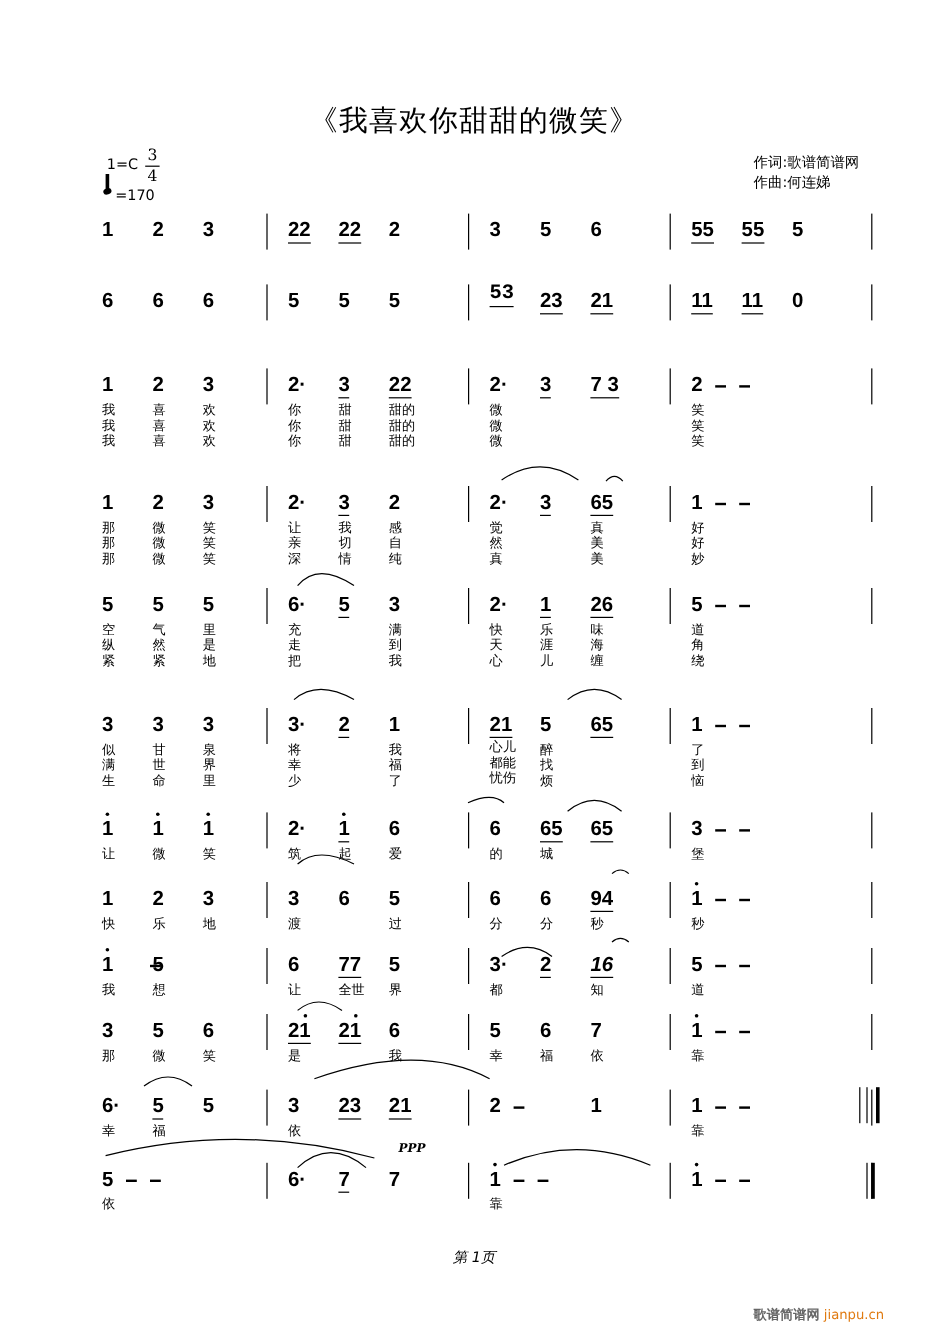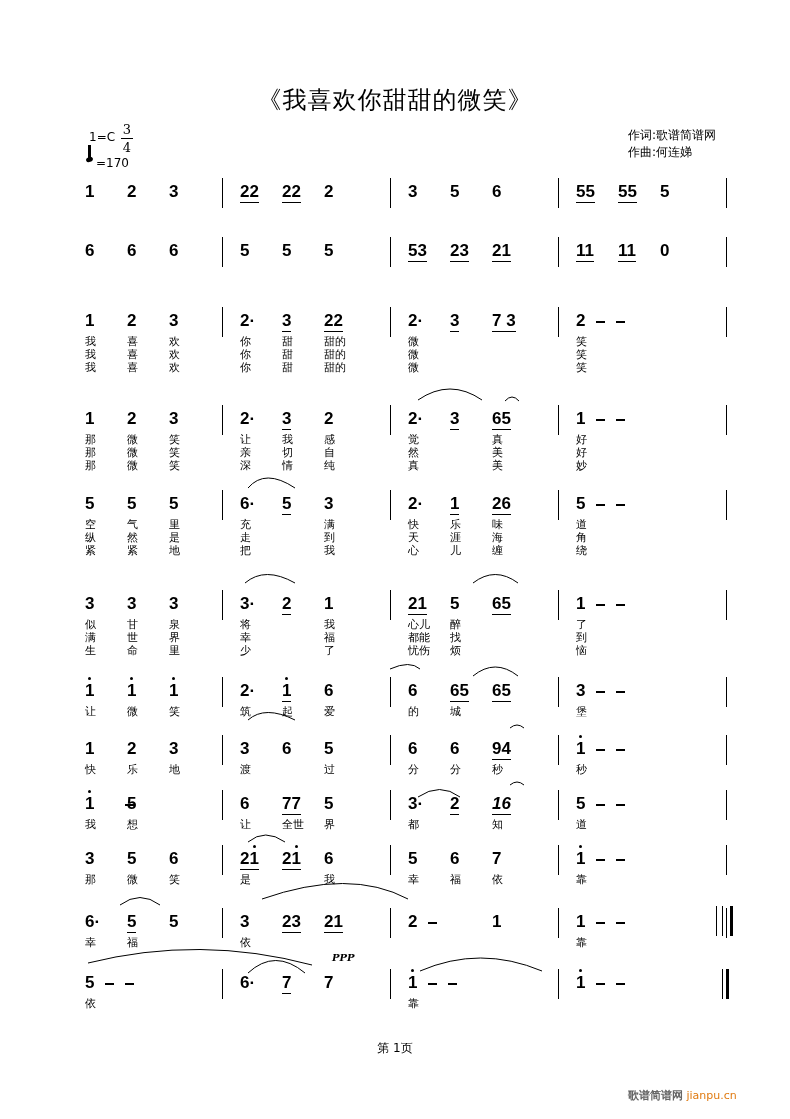--- a/index.html
+++ b/index.html
@@ -11,21 +11,21 @@
   .frac .line{border-top:1px solid #000;margin:1px 0;}
   .note-ico{position:absolute;left:88px;top:145px;width:3px;height:14px;background:#000;}
   .note-head{position:absolute;left:86px;top:157px;width:7px;height:5px;background:#000;border-radius:50%;transform:rotate(-20deg);}
   .bar{position:absolute;width:1px;background:#000;}
   .n{position:absolute;font-family:"Liberation Sans",sans-serif;font-weight:bold;font-size:17px;line-height:20px;white-space:pre;}
   .n.u{border-bottom:1.5px solid #000;}
   .dot-above{position:absolute;width:3px;height:3px;background:#000;border-radius:50%;}
   .ly{position:absolute;font-size:11px;line-height:13px;white-space:pre;}
   .dash{position:absolute;height:1.5px;width:9px;background:#000;}
   svg.arcs{position:absolute;left:0;top:0;width:790px;height:1119px;pointer-events:none;}
-  .page{left:0;width:790px;top:1040px;text-align:center;font-size:12px;}
+  .page{left:0;width:790px;top:1040px;text-align:center;font-size:12px;font-style:italic;}
   .wm{left:628px;top:1088px;font-size:11px;color:#666;}
   .wm span{color:#e07a10;}
   .ppp{font-family:"DejaVu Serif",serif;font-style:italic;font-weight:bold;font-size:10px;}
 </style>
 </head>
 <body>
 
 <div class="abs title">《我喜欢你甜甜的微笑》</div>
 
 <div class="abs meta" style="left:89px;top:130px;">1=C</div>
@@ -60,21 +60,21 @@
     <div class="bar" style="left: 222px; top: 237px; height: 30px;"></div>
     <div class="bar" style="left: 390px; top: 237px; height: 30px;"></div>
     <div class="bar" style="left: 558px; top: 237px; height: 30px;"></div>
     <div class="bar" style="left: 726px; top: 237px; height: 30px;"></div>
     <div class="n" style="left: 85px; top: 241px;">6</div>
     <div class="n" style="left: 127px; top: 241px;">6</div>
     <div class="n" style="left: 169px; top: 241px;">6</div>
     <div class="n" style="left: 240px; top: 241px;">5</div>
     <div class="n" style="left: 282px; top: 241px;">5</div>
     <div class="n" style="left: 324px; top: 241px;">5</div>
-    <div class="n u" style="left: 408px; top: 241px;">53</div>
+    <div class="n u" style="left: 408px; top: 235px; font-family: Liberation Mono, monospace;">53</div>
     <div class="n u" style="left: 450px; top: 241px;">23</div>
     <div class="n u" style="left: 492px; top: 241px;">21</div>
     <div class="n u" style="left: 576px; top: 241px;">11</div>
     <div class="n u" style="left: 618px; top: 241px;">11</div>
     <div class="n" style="left: 660px; top: 241px;">0</div>
     <div class="bar" style="left: 222px; top: 307px; height: 30px;"></div>
     <div class="bar" style="left: 390px; top: 307px; height: 30px;"></div>
     <div class="bar" style="left: 558px; top: 307px; height: 30px;"></div>
     <div class="bar" style="left: 726px; top: 307px; height: 30px;"></div>
     <div class="n" style="left: 85px; top: 311px;">1</div>
@@ -220,21 +220,21 @@
     <div class="n" style="left: 324px; top: 594px;">1</div>
     <div class="ly" style="left: 240px; top: 618px;">将
 幸
 少</div>
     <div class="ly" style="left: 324px; top: 618px;">我
 福
 了</div>
     <div class="n u" style="left: 408px; top: 594px;">21</div>
     <div class="n" style="left: 450px; top: 594px;">5</div>
     <div class="n u" style="left: 492px; top: 594px;">65</div>
-    <div class="ly" style="left: 408px; top: 618px;">心儿
+    <div class="ly" style="left: 408px; top: 618px; font-family: Liberation Mono, monospace;">心儿
 都能
 忧伤</div>
     <div class="ly" style="left: 450px; top: 618px;">醉
 找
 烦</div>
     <div class="n" style="left: 576px; top: 594px;">1</div>
     <div class="dash" style="left: 596px; top: 604px;"></div>
     <div class="dash" style="left: 616px; top: 604px;"></div>
     <div class="ly" style="left: 576px; top: 618px;">了
 到

